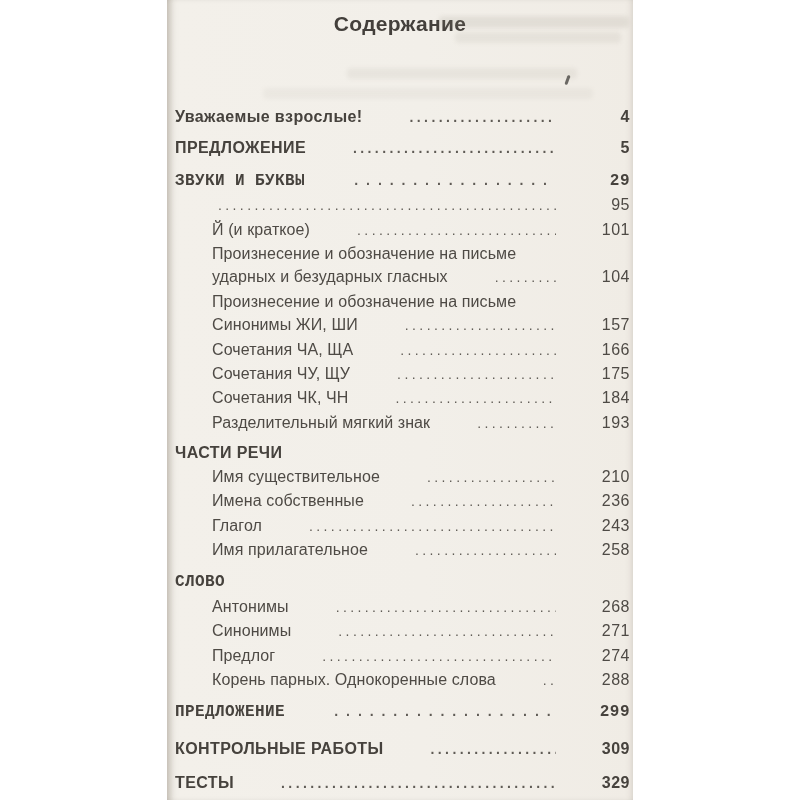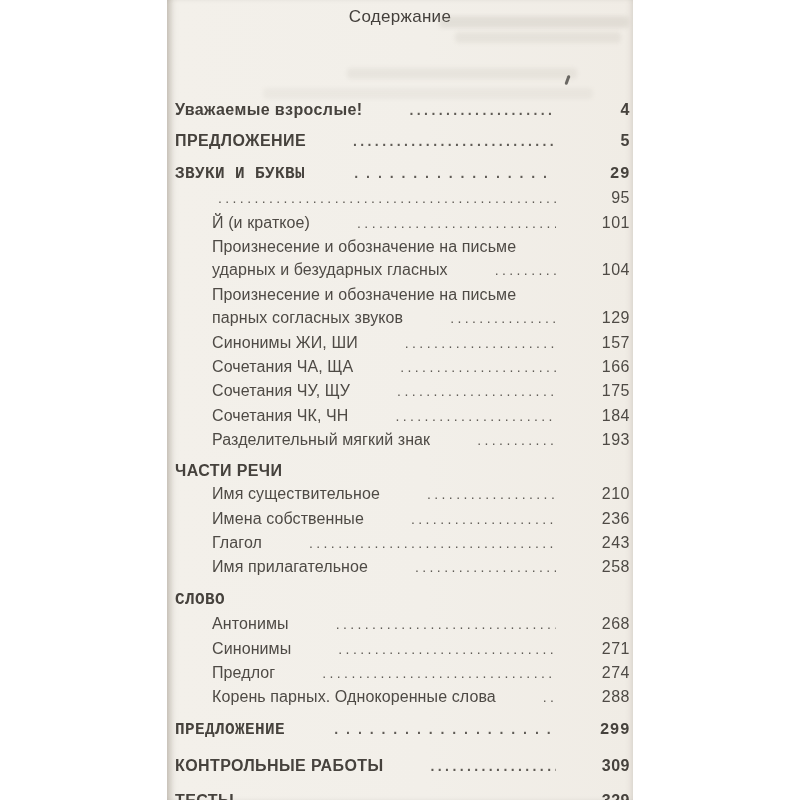--- a/index.html
+++ b/index.html
@@ -18,22 +18,22 @@
   .bleed{position:absolute;background:#8f897c;filter:blur(2px);border-radius:4px;}
   .bleed.b1{left:272px;top:16px;width:190px;height:12px;opacity:.15;}
   .bleed.b2{left:288px;top:32px;width:166px;height:11px;opacity:.11;}
   .bleed.b3{left:180px;top:68px;width:230px;height:11px;opacity:.10;}
   .bleed.b4{left:96px;top:88px;width:330px;height:11px;opacity:.07;}
   .tick{
     position:absolute;left:399px;top:75px;width:3px;height:10px;
     background:#4a4744;transform:rotate(20deg);border-radius:2px;opacity:.8;
   }
   .title{
-    margin:0;padding-top:4px;text-align:center;
-    font-size:17px;line-height:26px;font-weight:normal;
+    margin:0;padding-top:11px;text-align:center;
+    font-size:21px;line-height:26px;font-weight:bold;
     color:#433f3b;letter-spacing:.3px;
   }
   .toc{margin-top:68px;padding:0 3px 0 8px;color:#4e4a45;}
   .row{display:flex;align-items:baseline;line-height:23.4px;font-size:16px;gap:41px;}
   .row .label{white-space:nowrap;letter-spacing:.1px;}
   .row.b{font-weight:bold;color:#46423d;}
   .row.b .label{letter-spacing:.4px;}
   .row.sub{padding-left:37px;}
   .dots{
     flex:1 1 auto;overflow:hidden;white-space:nowrap;
@@ -99,25 +99,20 @@
       <div class="row sub">
         <span class="label">ударных и безударных гласных</span>
         <span class="dots"></span>
         <span class="num">104</span>
       </div>
 
       <div class="row sub">
         <span class="label">Произнесение и обозначение на письме</span>
       </div>
 
-      <div class="row sub">
-        <span class="label">парных согласных звуков</span>
-        <span class="dots"></span>
-        <span class="num">129</span>
-      </div>
 
       <div class="row sub">
         <span class="label">Синонимы ЖИ, ШИ</span>
         <span class="dots"></span>
         <span class="num">157</span>
       </div>
 
       <div class="row sub">
         <span class="label">Сочетания ЧА, ЩА</span>
         <span class="dots"></span>

